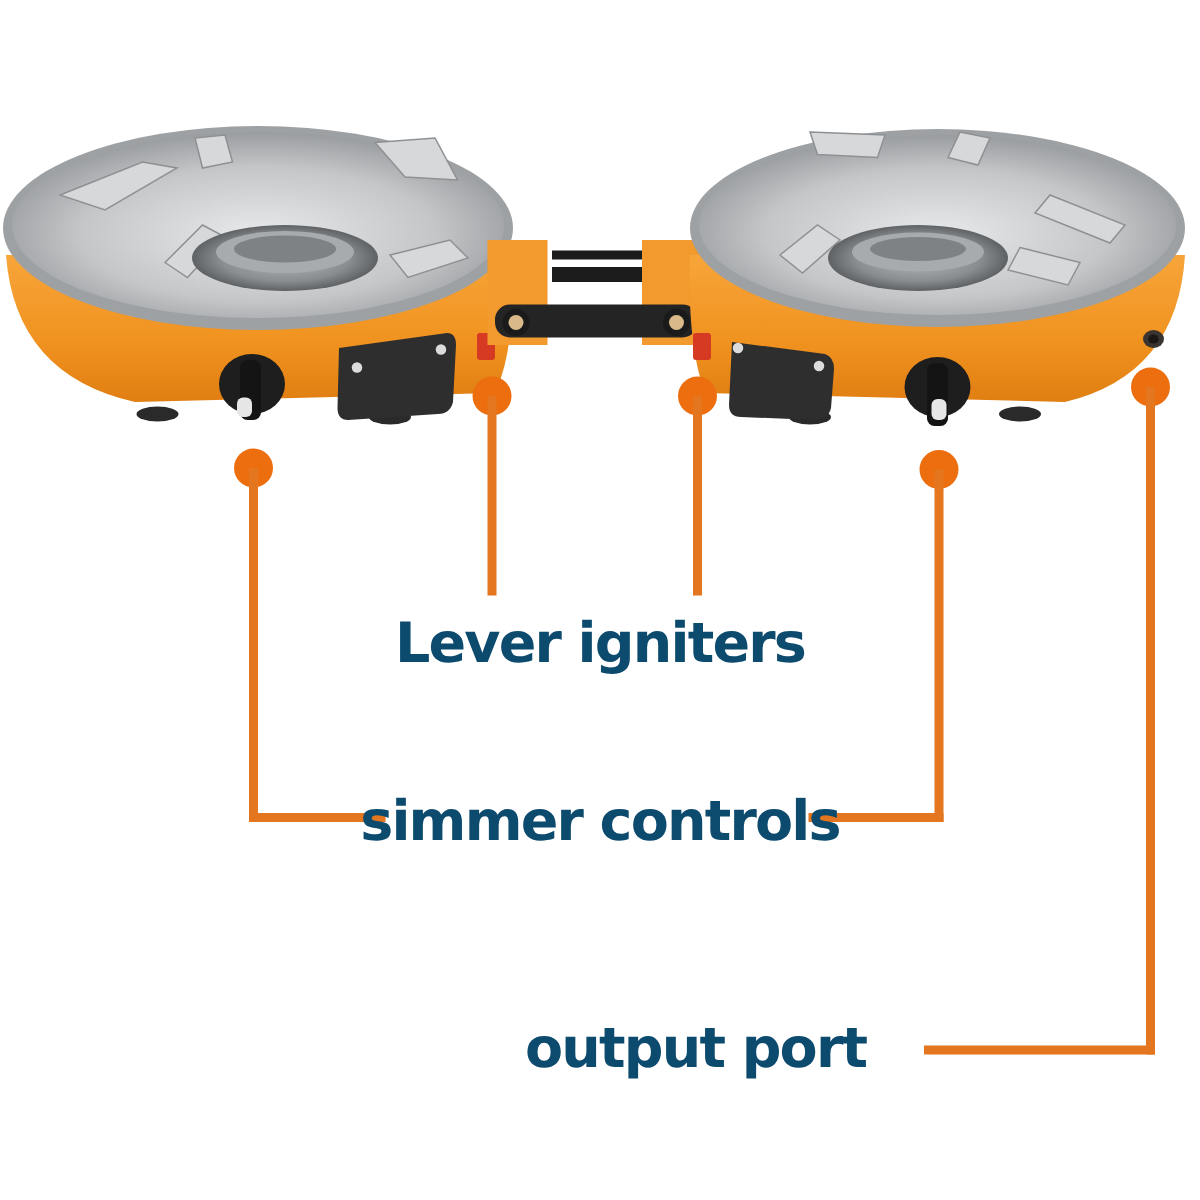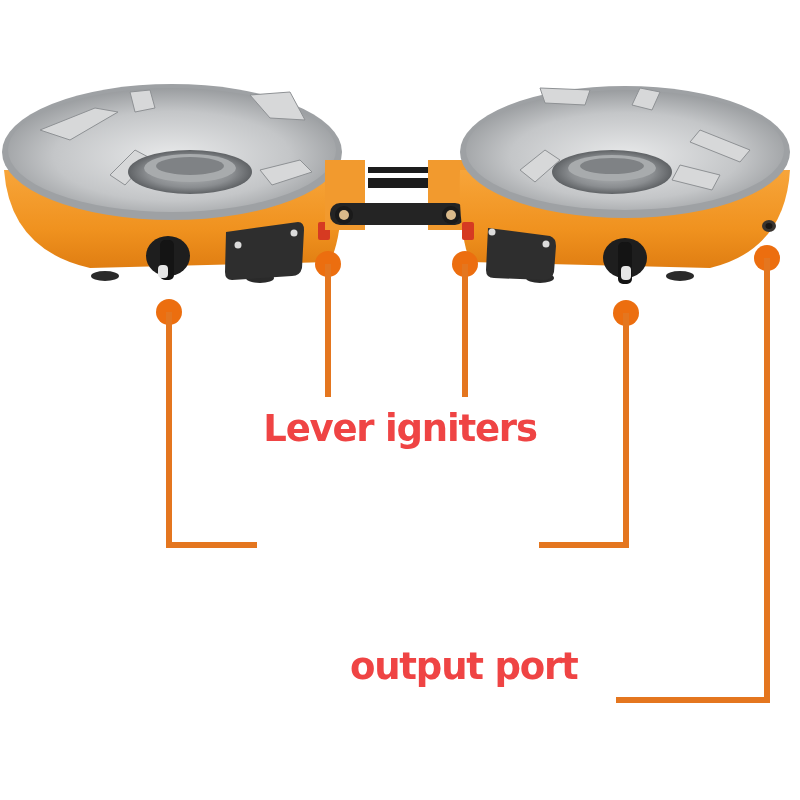--- a/index.html
+++ b/index.html
@@ -2,27 +2,27 @@
 <html><head>
   <meta charset="utf-8">
   <style>
     html, body { margin: 0; padding: 0; background: #ffffff; }
     body { width: 800px; height: 800px; position: relative; overflow: hidden; font-family: "DejaVu Sans", sans-serif; }
     .stage { position: absolute; left: 0; top: 0; width: 800px; height: 800px; }
     svg.product { position: absolute; left: 0; top: 0; }
     .callout-line { position: absolute; background: #e4761f; }
     .callout-dot { position: absolute; width: 26px; height: 26px; border-radius: 50%; background: #ec6e0f; }
     .label {
-      position: absolute; color: #ef4444; font-family: "DejaVu Sans", sans-serif;
+      position: absolute; color: #0c4a6e; font-family: "DejaVu Sans", sans-serif;
       font-weight: bold; letter-spacing: -1.2px; text-align: center; white-space: nowrap;
       line-height: 1;
     }
     #label-igniters { left: 250px; top: 410px; width: 300px; font-size: 37px; }
     #label-simmer { left: 200px; top: 524px; width: 400px; font-size: 37px; line-height: 47px; }
-    #label-port { left: 340px; top: 648px; width: 260px; font-size: 37px; text-align: left; padding-left: 10px; }
+    #label-port { left: 340px; top: 680px; width: 260px; font-size: 37px; text-align: left; padding-left: 10px; }
   </style>
 </head>
 <body>
 
 <div class="stage">
 
   <svg class="product" width="800" height="800" viewBox="0 0 800 800">
     <defs>
       <linearGradient id="orangeBody" x1="0" y1="0" x2="0" y2="1">
         <stop offset="0" stop-color="#f7a53a"></stop>
@@ -127,16 +127,17 @@
   <div class="callout-dot" style="left:613px; top:300px;"></div>
   <div class="callout-line" style="left:623px; top:313px; width:6px; height:235px;"></div>
   <div class="callout-line" style="left:539px; top:542px; width:90px; height:6px;"></div>
 
   <div class="callout-dot" style="left:754px; top:245px;"></div>
   <div class="callout-line" style="left:764px; top:258px; width:6px; height:445px;"></div>
   <div class="callout-line" style="left:616px; top:697px; width:154px; height:6px;"></div>
 
   <div class="label" id="label-igniters">Lever igniters</div>
   <div class="label" id="label-simmer">
+    <div>simmer controls</div>
   </div>
   <div class="label" id="label-port">output port</div>
 
 </div>
 
 </body></html>

